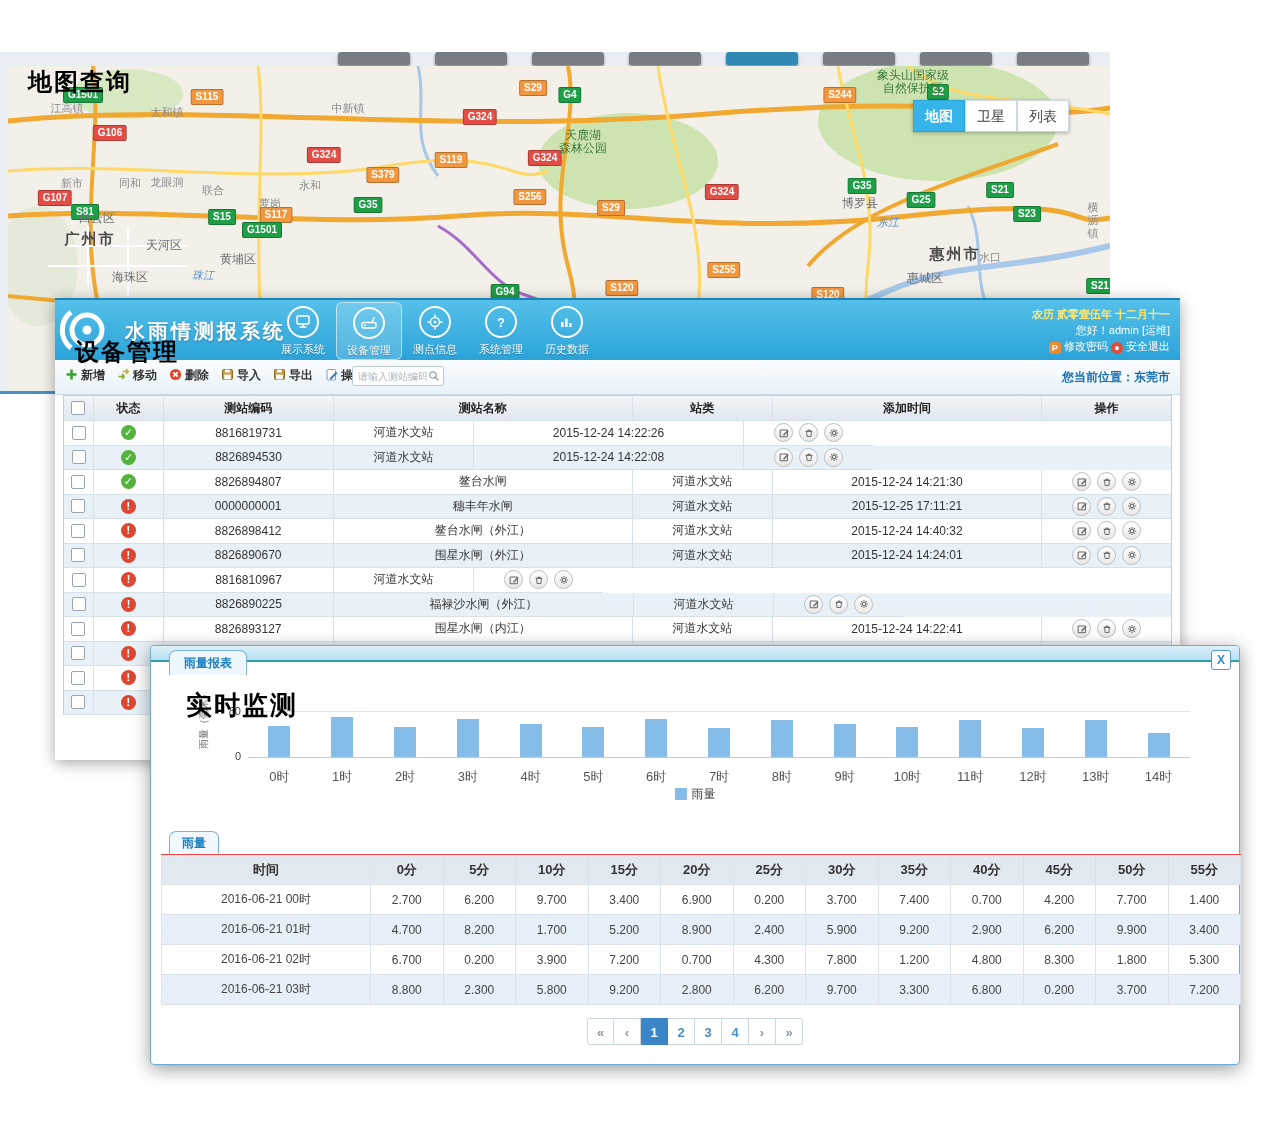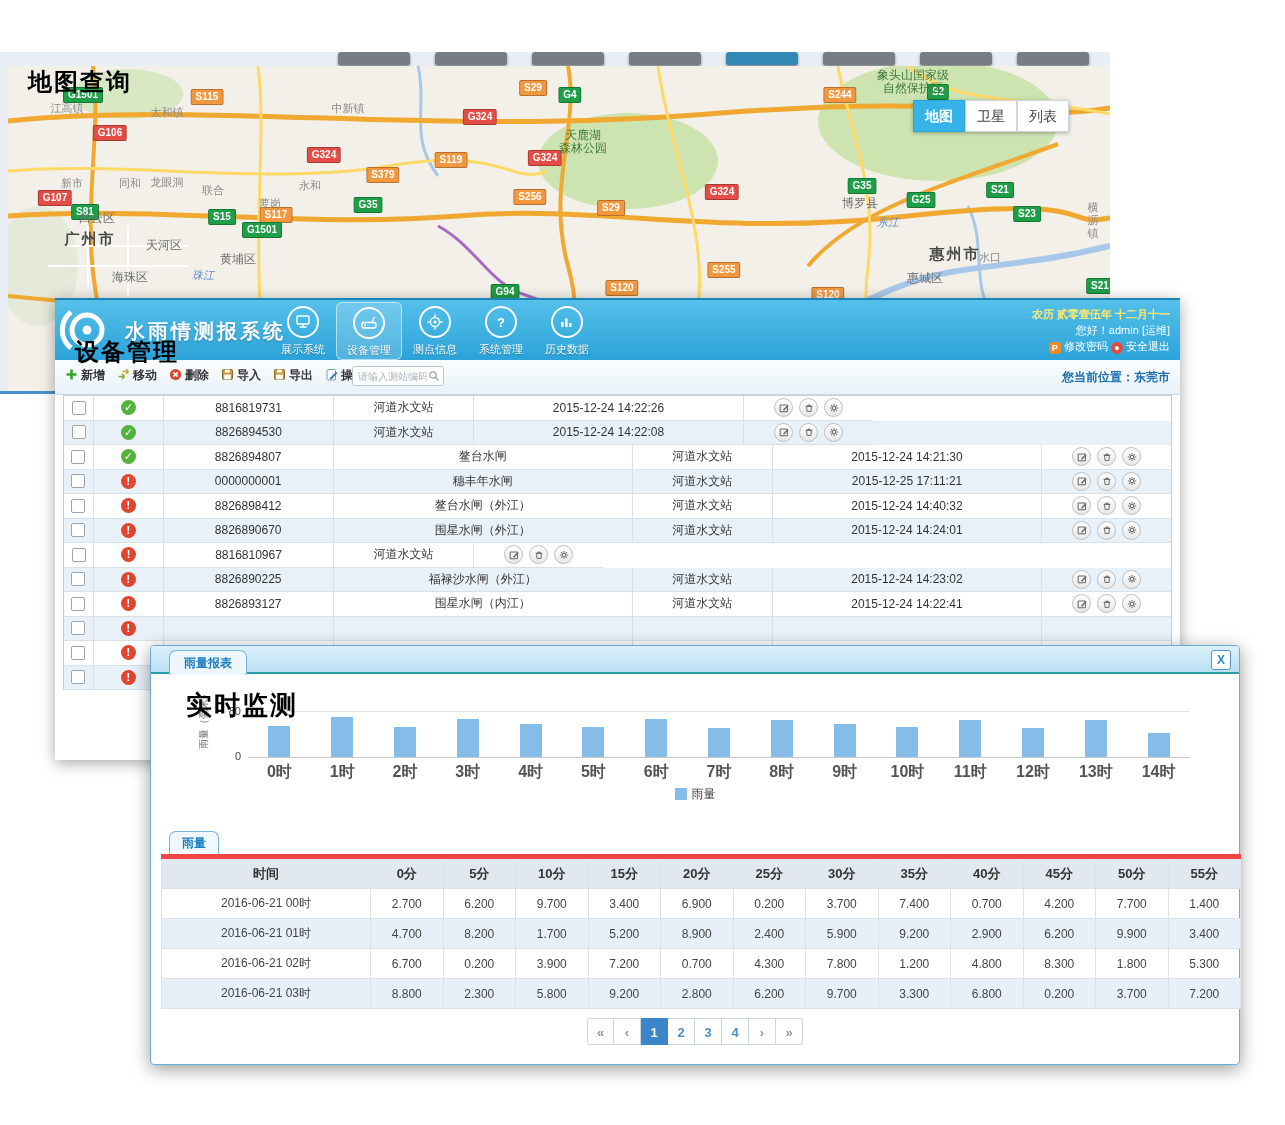--- a/index.html
+++ b/index.html
@@ -73,55 +73,55 @@
   .chk{width:12px;height:12px;border:1px solid #9aa4ae;background:#fff;border-radius:2px;cursor:pointer}
   .status{width:15px;height:15px;border-radius:50%;color:#fff;font-size:11px;font-weight:bold;line-height:15px;text-align:center}
   .status.ok{background:#53b43c}
   .status.error{background:#e0452f}
   .opbtn{width:17px;height:17px;border-radius:50%;border:1px solid #b9bfc6;background:linear-gradient(#fff,#e8e8e8);
          display:flex;align-items:center;justify-content:center;margin:0 3px;cursor:pointer}
 
   
   #mon-window{position:absolute;left:150px;top:645px;width:1090px;height:420px;background:#fff;
               border:1px solid #6aaed6;border-radius:4px;box-shadow:0 4px 18px rgba(0,0,0,.4);z-index:20;box-sizing:border-box}
-  #mon-tabbar{position:absolute;left:0;top:0;right:0;height:28px;border-radius:3px 3px 0 0;
+  #mon-tabbar{position:absolute;left:0;top:0;right:0;height:16px;border-radius:3px 3px 0 0;
               background:linear-gradient(#dcf0fb,#b9dff2);border-bottom:2px solid #2d9fa6;box-sizing:border-box}
   #mon-tab{position:absolute;left:18px;top:4px;width:76px;height:24px;background:#eef7fd;border:1px solid #7ab4d8;
            border-bottom:none;border-radius:7px 7px 0 0;text-align:center;line-height:24px;font-size:12px;
            font-weight:bold;color:#1a7fc0;cursor:pointer}
   #mon-close{position:absolute;right:8px;top:4px;width:18px;height:18px;background:#fff;border:1px solid #5599cc;
              border-radius:3px;color:#2a8fd0;font-size:12px;font-weight:bold;text-align:center;line-height:18px;cursor:pointer}
   #chart{position:absolute;left:0;top:28px;right:0;height:122px}
   #ylab{position:absolute;left:34px;top:38px;width:90px;font-size:10px;color:#666;transform:rotate(-90deg);
         transform-origin:center;text-align:center;left:8px}
   .ytick{position:absolute;font-size:11px;color:#444;text-align:right;width:24px}
   #gridline{position:absolute;left:97px;width:942px;top:37px;border-top:1px solid #e3e3e3}
   #baseline{position:absolute;left:97px;width:942px;top:83px;border-top:1px solid #c9c9c9}
   .bar{position:absolute;width:22px;background:#85bce8;cursor:pointer}
-  .xtick{position:absolute;top:88px;font-size:16px;font-weight:bold;color:#555;transform:translateX(-50%);white-space:nowrap}
+  .xtick{position:absolute;top:94px;font-size:13px;font-weight:normal;color:#555;transform:translateX(-50%);white-space:nowrap}
   #legend{position:absolute;left:0;right:0;top:112px;text-align:center;font-size:12px;color:#333}
   #legend-swatch{display:inline-block;width:12px;height:12px;background:#85bce8;vertical-align:-2px;margin-right:5px}
 
   #filter-row{position:absolute;left:0;top:155px;right:0;height:26px;font-size:12px}
   #dataset-select{position:absolute;left:15px;top:0;width:168px;height:23px;border:1px solid #aab4bd;background:#fff;
                   line-height:21px;padding-left:6px;color:#555;box-sizing:border-box;cursor:pointer}
   #dataset-arrow{position:absolute;right:1px;top:1px;width:19px;height:19px;background:linear-gradient(#fefefe,#d8dde2);
                  border-left:1px solid #aab4bd;text-align:center;line-height:19px;font-size:8px;color:#444}
   #date-from-label{position:absolute;left:202px;top:4px;font-weight:bold}
   .date-input{position:absolute;top:0;height:23px;border:1px solid #b9c6d2;background:#fff;font-size:12px;color:#555;
               text-align:center;box-sizing:border-box;font-family:inherit}
   #date-to-label{position:absolute;left:360px;top:4px;font-weight:bold}
   #filter-search{position:absolute;left:492px;top:0;width:32px;height:24px;border:1px solid #b9c6d2;background:linear-gradient(#fff,#eef2f5);
                  border-radius:3px;display:flex;align-items:center;justify-content:center;cursor:pointer}
   #export-link{position:absolute;left:534px;top:4px;color:#1a7fc0;cursor:pointer;display:flex;align-items:center}
   #export-link svg{margin-right:4px}
   #sub-tab{position:absolute;left:18px;top:185px;width:48px;height:23px;background:#f0f8fd;border:1px solid #7ab4d8;
            border-bottom:none;border-radius:7px 7px 0 0;text-align:center;line-height:23px;font-size:12px;
            font-weight:bold;color:#1a7fc0;cursor:pointer}
-  #rain-table{position:absolute;left:10px;top:208px;width:1080px;border-top:5px solid #ef4444;font-size:12px;color:#444}
+  #rain-table{position:absolute;left:10px;top:208px;width:1080px;border-top:1px solid #ef4444;font-size:12px;color:#444}
   .rrow{display:flex;height:30px}
   .rrow.head{background:#e2e8f0;font-weight:bold;font-size:13px;color:#333}
   .rrow.alt{background:#e7f0f8}
   .rcell{display:flex;align-items:center;justify-content:center;border-right:1px solid #dbe2ea;
          border-bottom:1px solid #dbe2ea;box-sizing:border-box}
   .rcell:first-child{border-left:1px solid #dbe2ea}
   #pagination{position:absolute;left:0;right:0;top:372px;display:flex;justify-content:center}
   .pbtn{min-width:27px;height:27px;border:1px solid #ccd6e0;border-left:none;background:#fff;color:#4a90c4;
         font-size:13px;font-weight:bold;text-align:center;line-height:27px;cursor:pointer;box-sizing:border-box;padding:0 4px}
   .pbtn.nav{color:#8a97a3}
@@ -360,20 +360,31 @@
       </div>
     <input id="dev-search" type="text" placeholder="请输入测站编码" style="">
     <svg id="search-mag" width="12" height="12" viewBox="0 0 12 12">
       <circle cx="5" cy="5" r="3.2" fill="none" stroke="#98a2ab" stroke-width="1.3"></circle>
       <line x1="7.5" y1="7.5" x2="10.5" y2="10.5" stroke="#98a2ab" stroke-width="1.3"></line>
     </svg>
     <div id="location">您当前位置：东莞市</div>
   </div>
 
   <div id="device-table">
+      <div class="drow head">
+        <div class="dcell" style="width: 30px;">
+          <span class="chk"></span>
+        </div>
+        <div class="dcell" style="width: 70px;">状态</div>
+        <div class="dcell" style="width: 170px;">测站编码</div>
+        <div class="dcell" style="width: 300px;">测站名称</div>
+        <div class="dcell" style="width: 140px;">站类</div>
+        <div class="dcell" style="width: 270px;">添加时间</div>
+        <div class="dcell" style="width: 129px;">操作</div>
+      </div>
       <div class="drow">
         <div class="dcell" style="width: 30px;">
           <span class="chk"></span>
         </div>
         <div class="dcell" style="width: 70px;">
           <span class="status ok">✓</span>
         </div>
         <div class="dcell" style="width: 170px;">8816819731</div>
         <div class="dcell" style="width: 140px;">河道水文站</div>
         <div class="dcell" style="width: 270px;">2015-12-24 14:22:26</div>
@@ -597,21 +608,20 @@
       <div class="drow alt">
         <div class="dcell" style="width: 30px;">
           <span class="chk"></span>
         </div>
         <div class="dcell" style="width: 70px;">
           <span class="status error">!</span>
         </div>
         <div class="dcell" style="width: 170px;">8826890225</div>
         <div class="dcell" style="width: 300px;">福禄沙水闸（外江）</div>
         <div class="dcell" style="width: 140px;">河道水文站</div>
-        <div class="dcell" style="width: 270px;">2015-12-24 14:23:02</div>
         <div class="dcell" style="width: 129px;">
           <span class="opbtn">
             <svg width="12" height="12" viewBox="0 0 14 14">
               <rect x="2.5" y="3.5" width="8.5" height="8" rx="1" fill="none" stroke="#666" stroke-width="1.2"></rect>
               <path d="M5.8 9 L11.2 3.4 L12.4 4.6 L7 10.2 Z" fill="#666"></path>
             </svg>
           </span>
           <span class="opbtn">
             <svg width="12" height="12" viewBox="0 0 14 14">
               <path d="M4.2 5 h5.6 l-.5 6 h-4.6 Z" fill="none" stroke="#666" stroke-width="1.1"></path>

